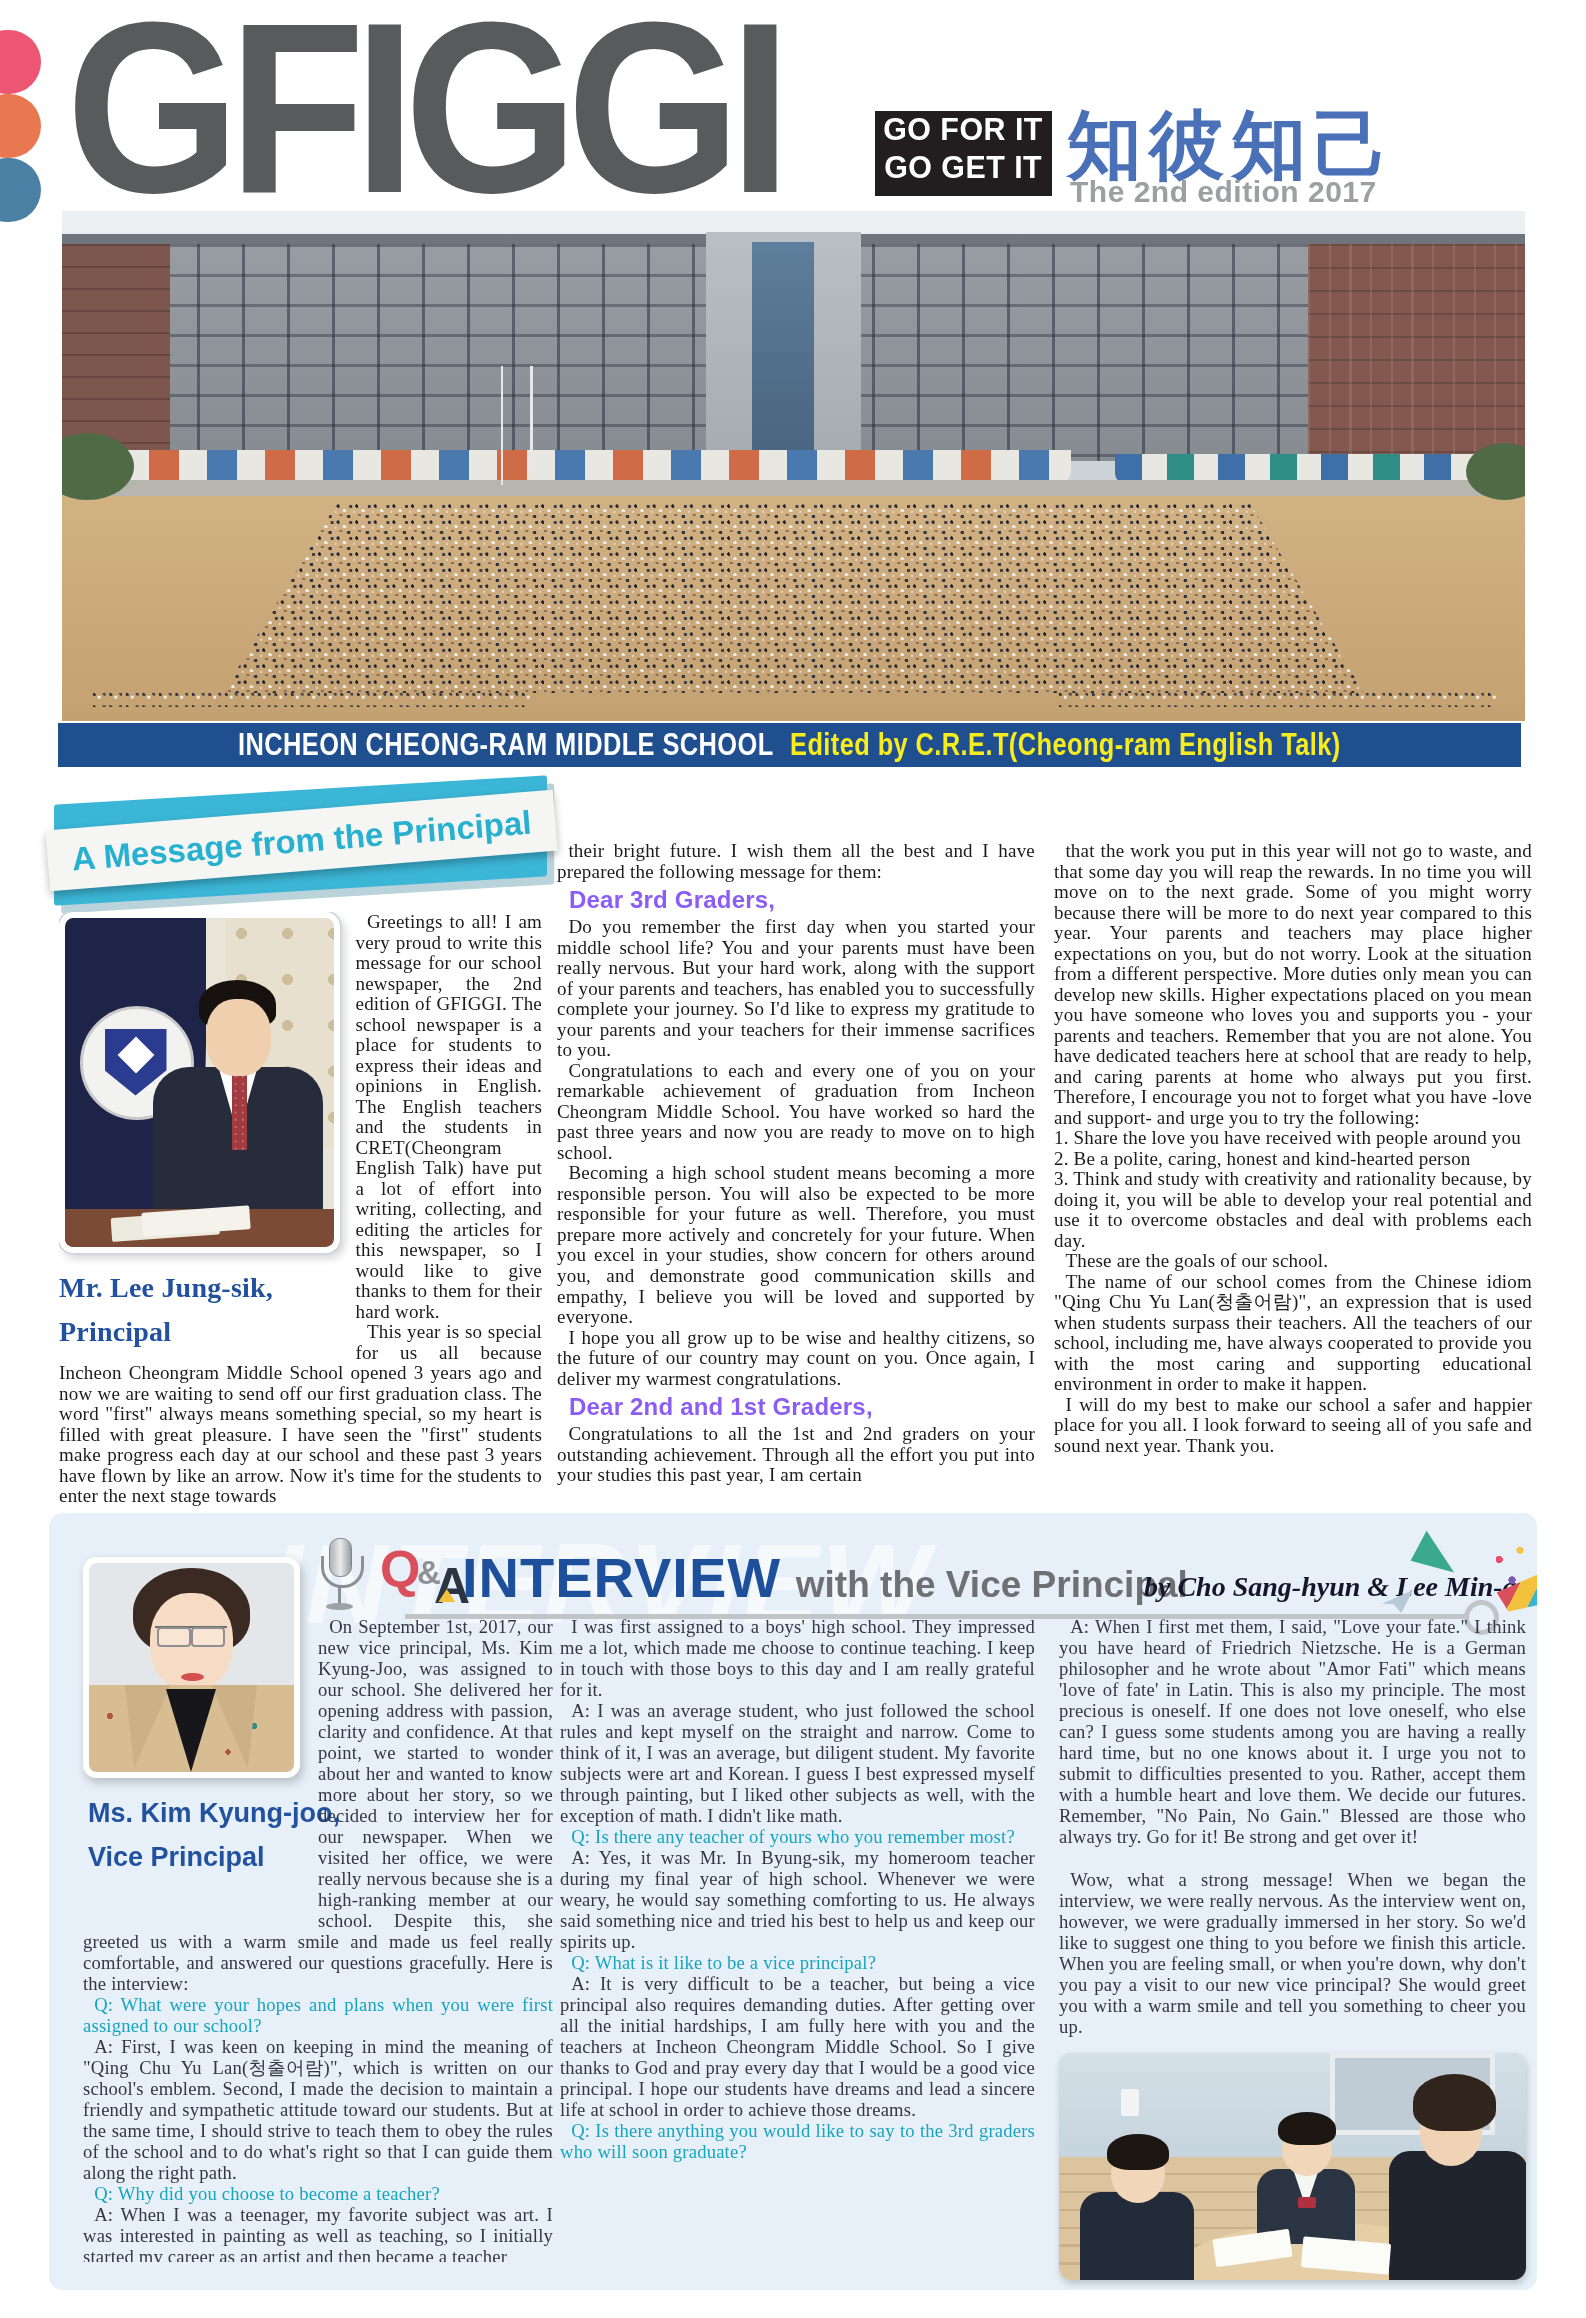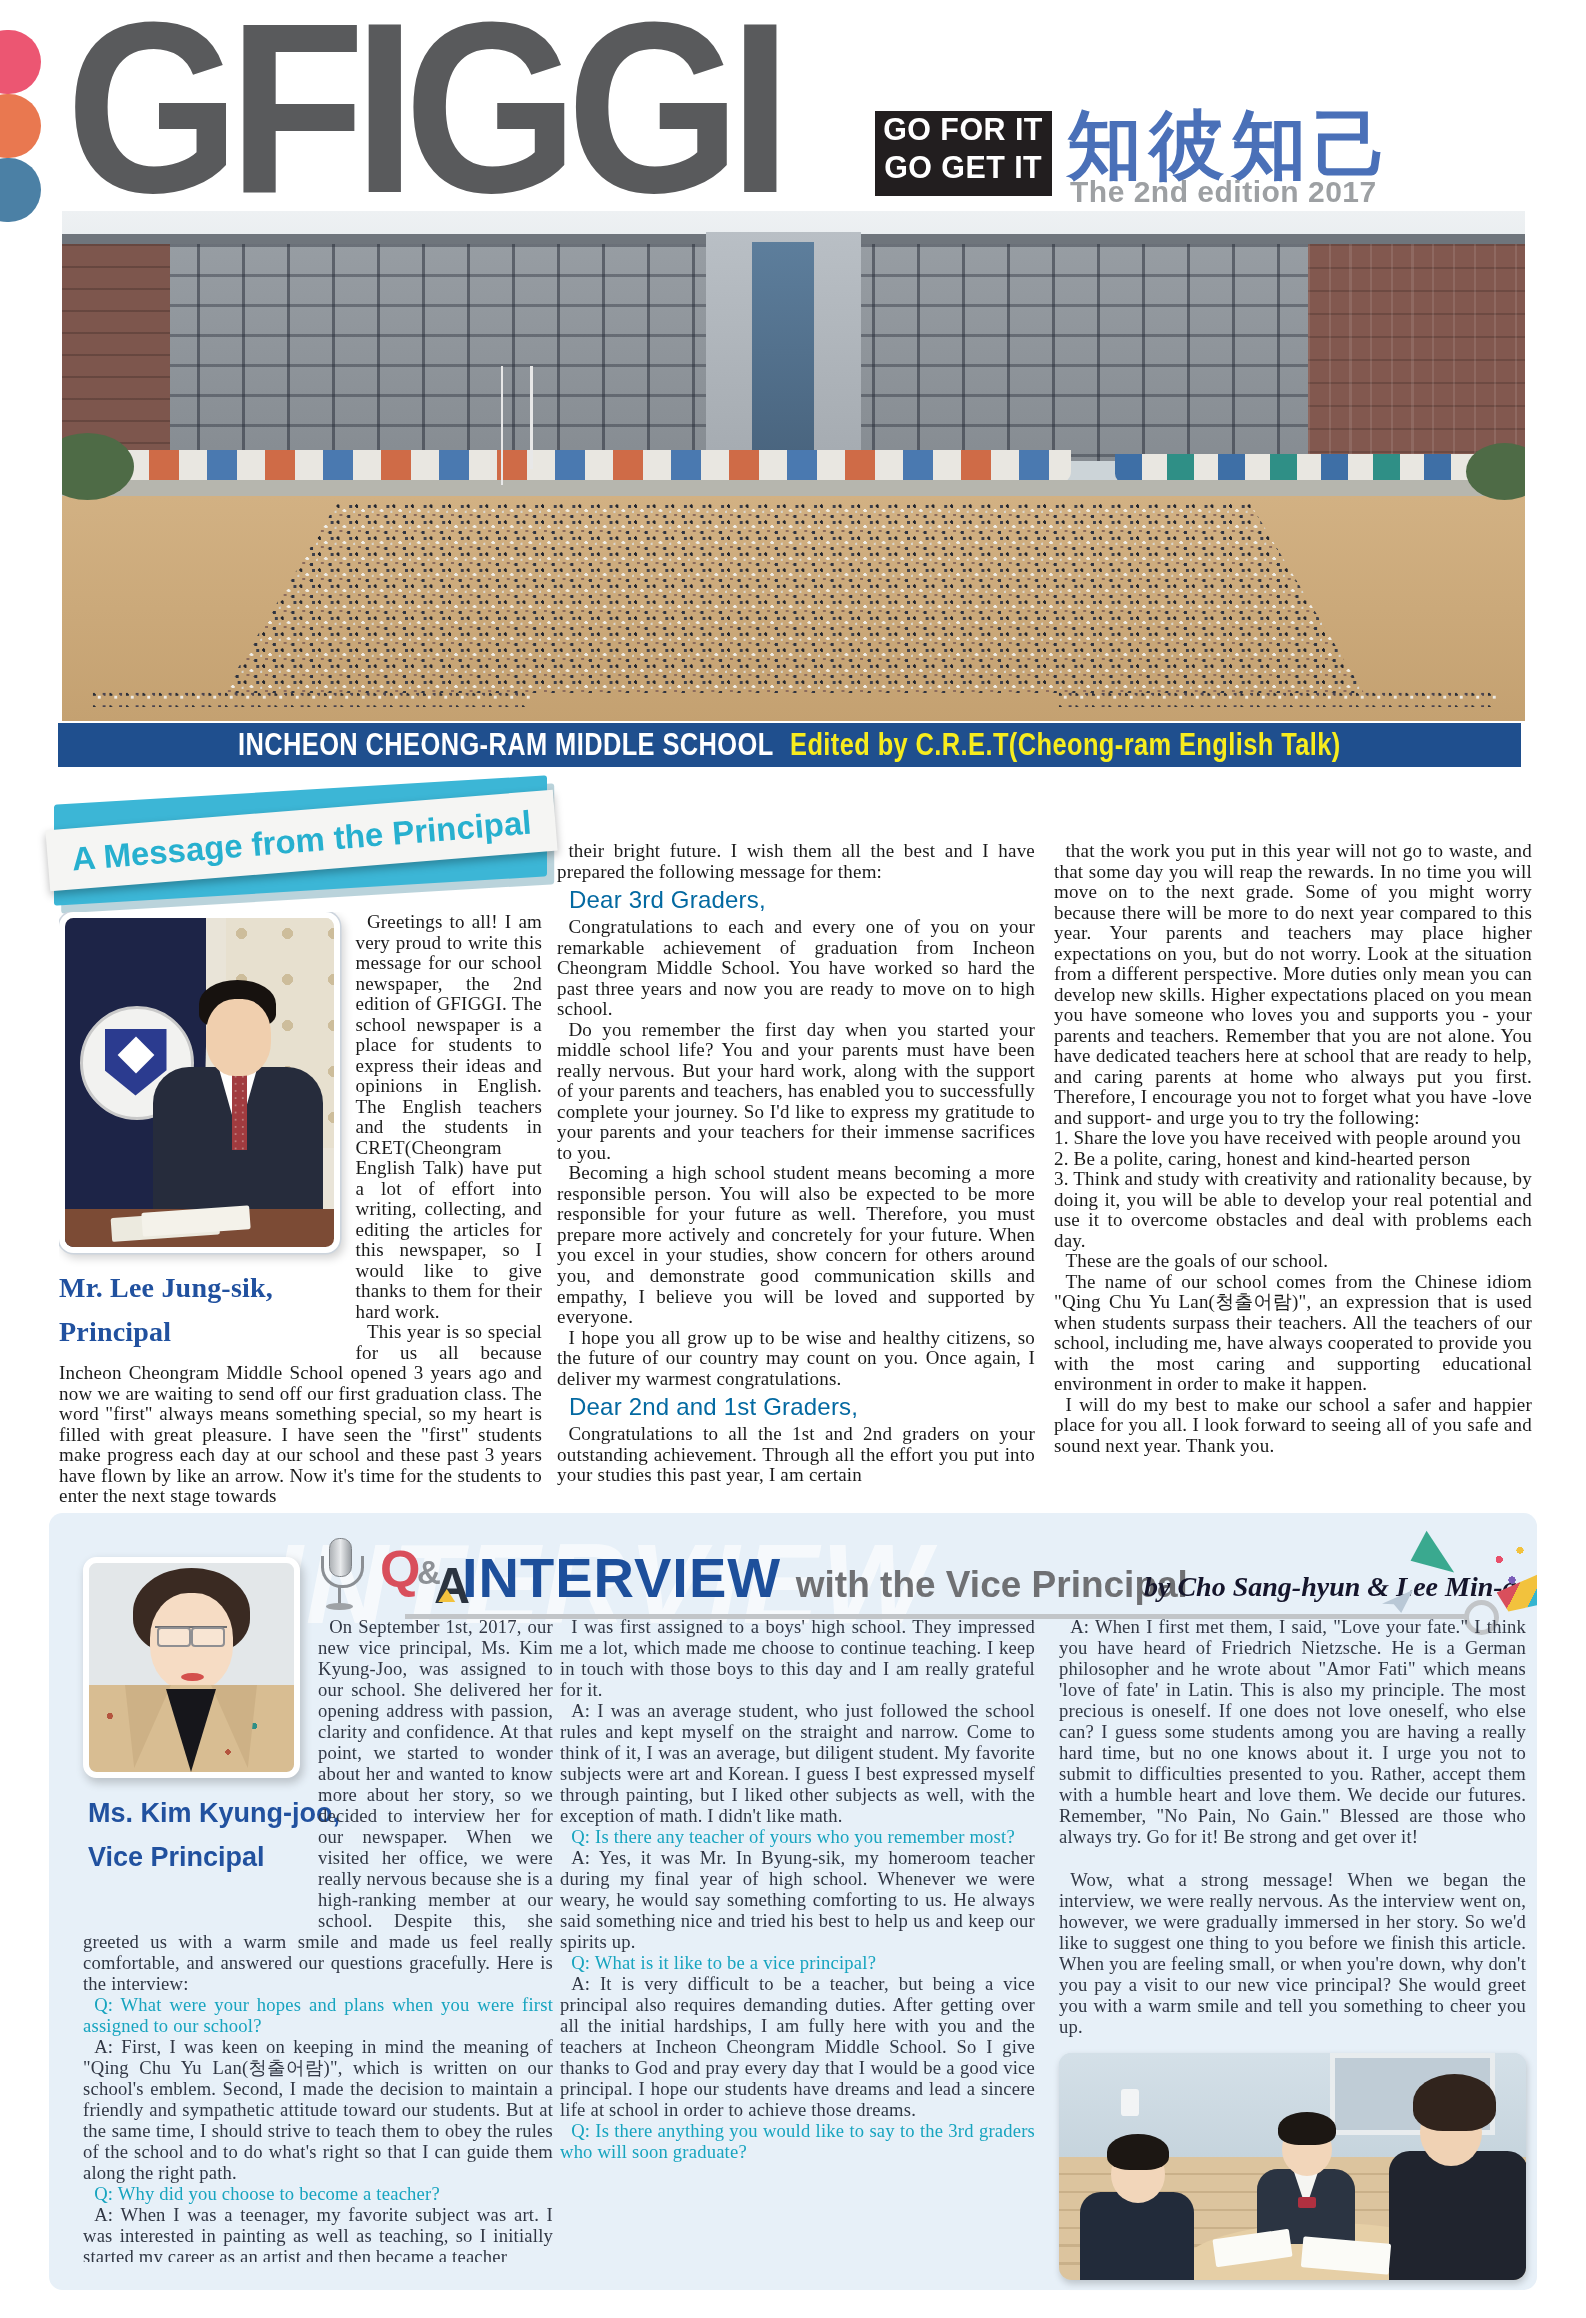--- a/index.html
+++ b/index.html
@@ -84,21 +84,21 @@
         display:flex;align-items:center;justify-content:center;}
   .ribbon-strip span{color:#27b0cf;font-weight:700;font-size:33px;letter-spacing:0;white-space:nowrap;}
 
   .pbody{font-family:"Liberation Serif","DejaVu Serif",serif;font-size:19px;line-height:1.08;
         color:#1b1b1b;text-align:justify;letter-spacing:0.2px;}
   .pbody p{margin:0;text-indent:0.6em;}
   .pcol1{position:absolute;left:59px;top:912px;width:483px;height:597px;overflow:hidden;}
   .pcol2{position:absolute;left:557px;top:841px;width:478px;height:666px;overflow:hidden;}
   .pcol3{position:absolute;left:1054px;top:841px;width:478px;height:666px;overflow:hidden;}
   .pcol3 .list p{text-indent:0;}
-  .dear{font-family:"Liberation Sans",sans-serif;font-weight:400;color:#0369a1;font-size:24px;
+  .dear{font-family:"Liberation Sans",sans-serif;font-weight:700;color:#8b5cf6;font-size:24px;
         margin:5.2px 0 4.1px 0 !important;text-indent:0.5em !important;}
 
   .pphoto-block{float:left;width:281px;margin-right:15.5px;}
   .photo-principal{position:relative;width:269px;height:329px;border:6.2px solid #fff;border-radius:14.5px;
         overflow:hidden;background:#e9e4d8;box-shadow:0 0 0 1.5px #ccd4dd, 3.1px 4.1px 9.3px rgba(0,0,0,.18);}
   .pp-curtain{position:absolute;right:0;top:0;width:40%;height:70%;
         background:radial-gradient(circle 13.4px at 15.5px 15.5px, #cdbd9b 40%, transparent 42%) , #e7e0cf;
         background-size:46px 46px;}
   .pp-flag{position:absolute;left:-15.5px;top:-10.3px;width:58%;height:105%;background:#1d2447;
         border-radius:0 0 60% 0;}
@@ -290,22 +290,22 @@
         <div>Principal</div>
       </div>
     </div>
     <p>Greetings to all! I am very proud to write this message for our school newspaper, the 2nd edition of GFIGGI. The school newspaper is a place for students to express their ideas and opinions in English. The English teachers and the students in CRET(Cheongram English Talk) have put a lot of effort into writing, collecting, and editing the articles for this newspaper, so I would like to give thanks to them for their hard work.</p>
     <p>This year is so special for us all because Incheon Cheongram Middle School opened 3 years ago and now we are waiting to send off our first graduation class. The word "first" always means something special, so my heart is filled with great pleasure. I have seen the "first" students make progress each day at our school and these past 3 years have flown by like an arrow. Now it's time for the students to enter the next stage towards</p>
   </div>
 
   <div class="pcol2 pbody">
     <p>their bright future. I wish them all the best and I have prepared the following message for them:</p>
     <p class="dear">Dear 3rd Graders,</p>
+    <p>Do you remember the first day when you started your middle school life? You and your parents must have been really nervous. But your hard work, along with the support of your parents and teachers, has enabled you to successfully complete your journey. So I'd like to express my gratitude to your parents and your teachers for their immense sacrifices to you.</p>
     <p>Congratulations to each and every one of you on your remarkable achievement of graduation from Incheon Cheongram Middle School. You have worked so hard the past three years and now you are ready to move on to high school.</p>
-    <p>Do you remember the first day when you started your middle school life? You and your parents must have been really nervous. But your hard work, along with the support of your parents and teachers, has enabled you to successfully complete your journey. So I'd like to express my gratitude to your parents and your teachers for their immense sacrifices to you.</p>
     <p>Becoming a high school student means becoming a more responsible person. You will also be expected to be more responsible for your future as well. Therefore, you must prepare more actively and concretely for your future. When you excel in your studies, show concern for others around you, and demonstrate good communication skills and empathy, I believe you will be loved and supported by everyone.</p>
     <p>I hope you all grow up to be wise and healthy citizens, so the future of our country may count on you. Once again, I deliver my warmest congratulations.</p>
     <p class="dear">Dear 2nd and 1st Graders,</p>
     <p>Congratulations to all the 1st and 2nd graders on your outstanding achievement. Through all the effort you put into your studies this past year, I am certain</p>
   </div>
 
   <div class="pcol3 pbody">
     <p>that the work you put in this year will not go to waste, and that some day you will reap the rewards. In no time you will move on to the next grade. Some of you might worry because there will be more to do next year compared to this year. Your parents and teachers may place higher expectations on you, but do not worry. Look at the situation from a different perspective. More duties only mean you can develop new skills. Higher expectations placed on you mean you have someone who loves you and supports you - your parents and teachers. Remember that you are not alone. You have dedicated teachers here at school that are ready to help, and caring parents at home who always put you first. Therefore, I encourage you not to forget what you have -love and support- and urge you to try the following:</p>
     <div class="list">
       <p>1. Share the love you have received with people around you</p>

